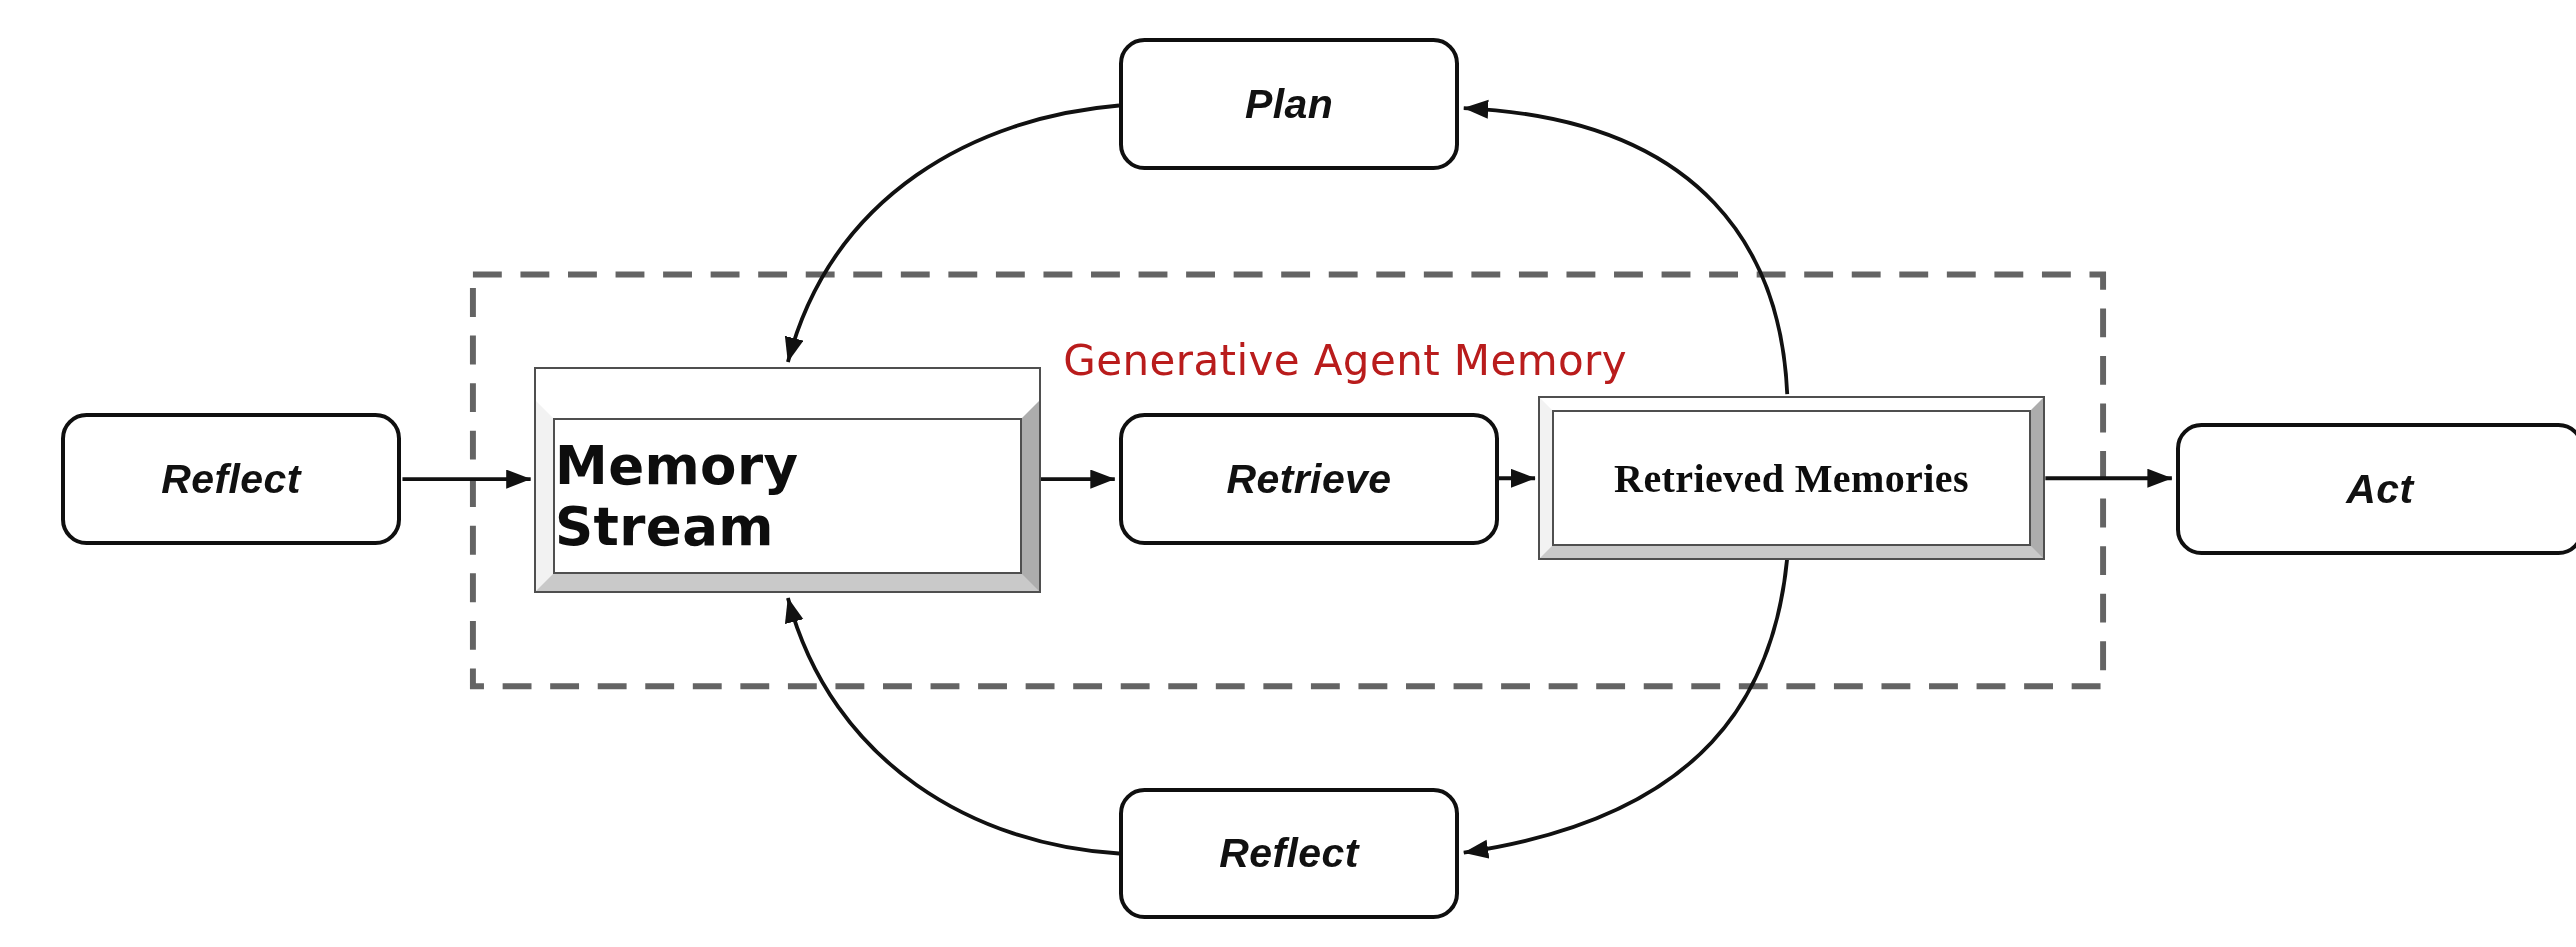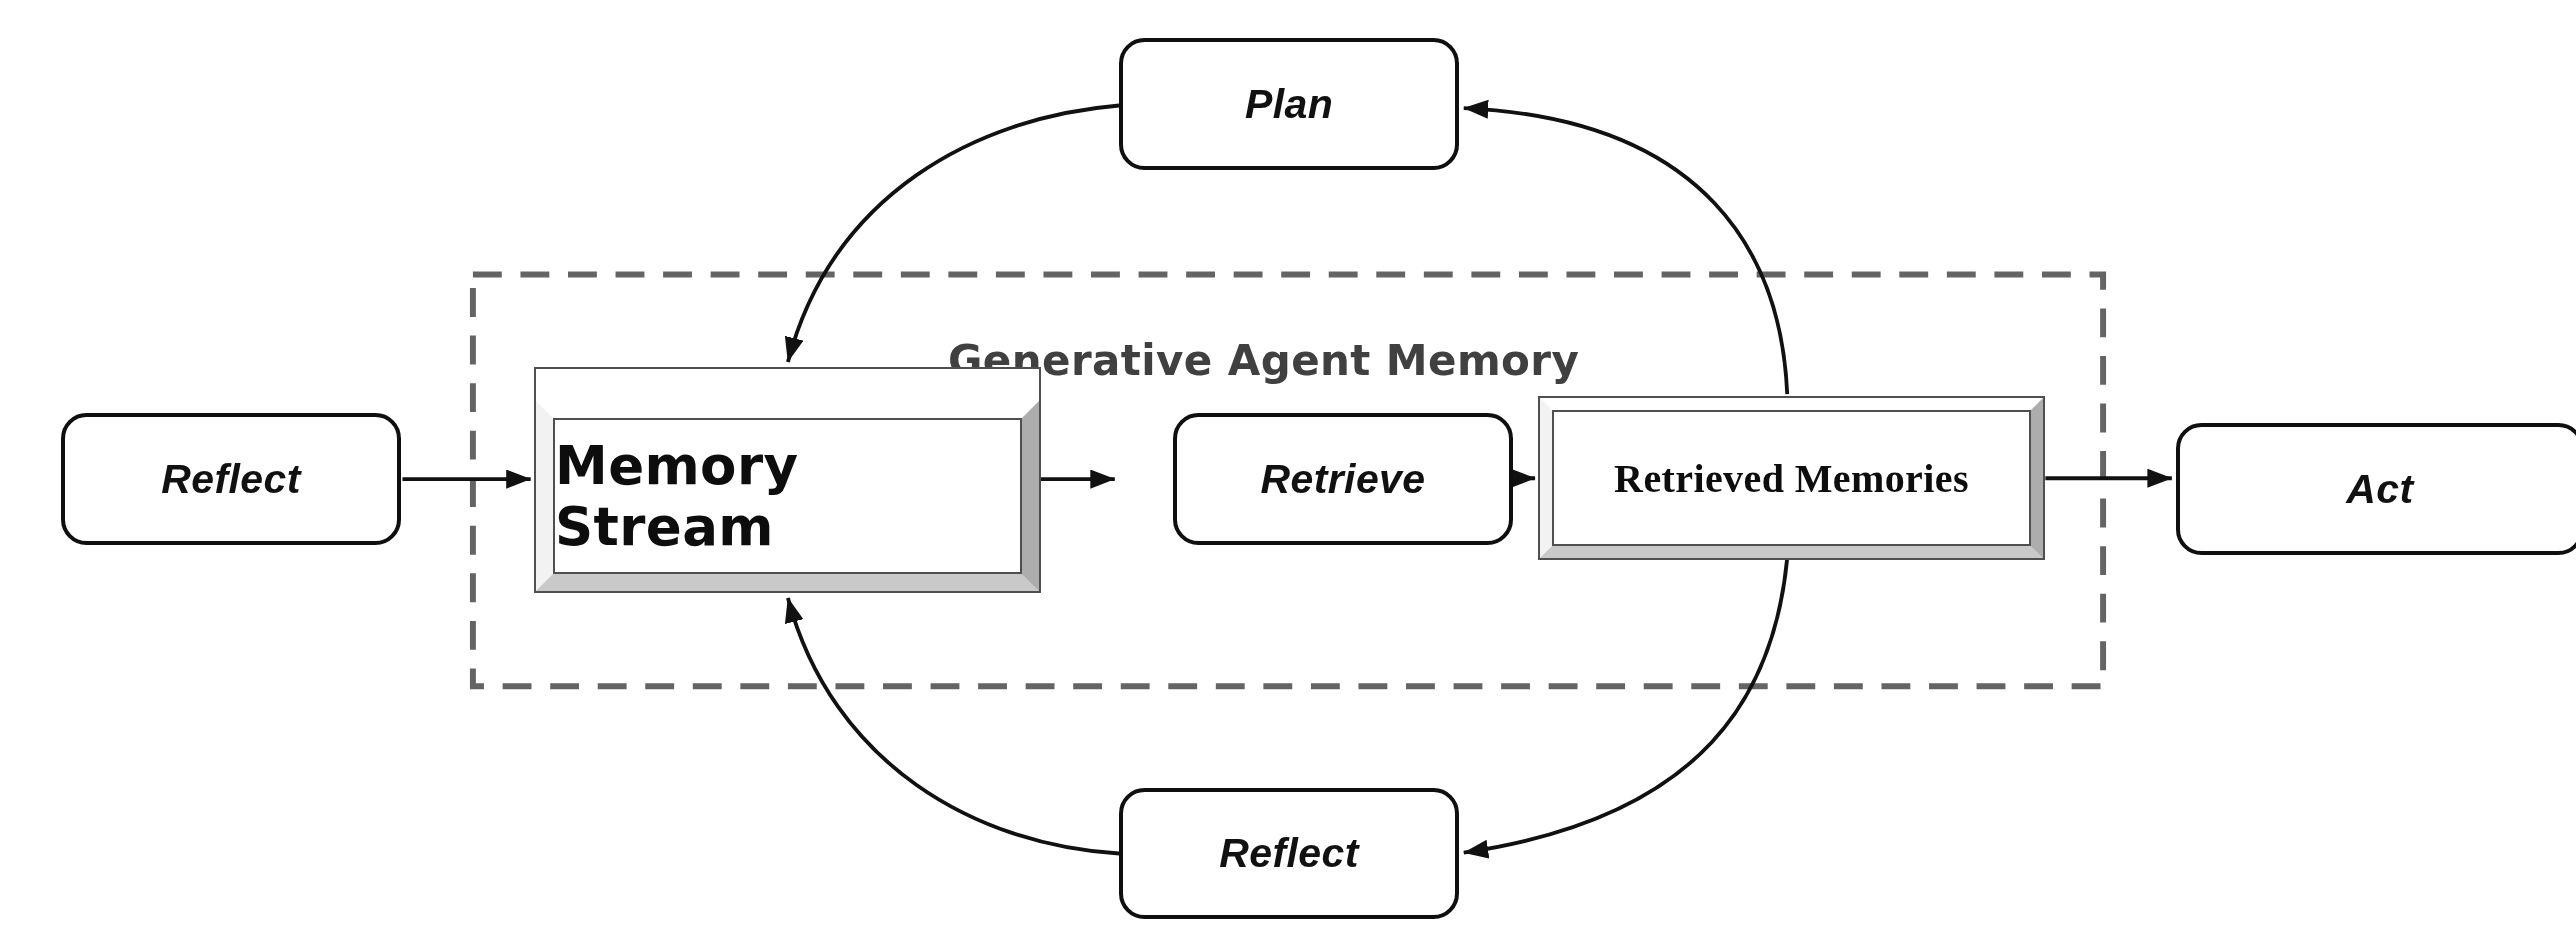--- a/index.html
+++ b/index.html
@@ -68,30 +68,30 @@
     color: #0d0d0d;
   }
   .frame3d.big .inner3d .lbl { font-weight: bold; font-size: 53px; letter-spacing: 0.4px; }
   .frame3d.small .inner3d .lbl { font-weight: bold; font-size: 40px; letter-spacing: 0.4px; font-family: Liberation Serif, serif; }
   .group-label {
     position: absolute;
     z-index: 2;
     left: 948px;
     top: 336px;
     width: 679px;
-    text-align: left;
-    font-weight: bold;
+    text-align: right;
+    font-weight: normal;
     font-size: 42px;
-    color: #404040;
+    color: #b91c1c;
     letter-spacing: 0.4px;
   }
   
   #node-perceive          { left: 61px;   top: 413px; width: 340px; height: 132px; }
   #node-plan              { left: 1119px; top: 38px;  width: 340px; height: 132px; }
-  #node-retrieve          { left: 1173px; top: 413px; width: 340px; height: 132px; }
+  #node-retrieve          { left: 1119px; top: 413px; width: 380px; height: 132px; }
   #node-reflect           { left: 1119px; top: 788px; width: 340px; height: 131px; }
   #node-act               { left: 2176px; top: 423px; width: 408px; height: 132px; }
   #node-memory-stream     { left: 534px;  top: 367px; width: 507px; height: 226px; }
   #node-retrieved-memories{ left: 1538px; top: 396px; width: 507px; height: 164px; }
 </style>
 </head>
 <body>
 
 <div id="canvas">
 

